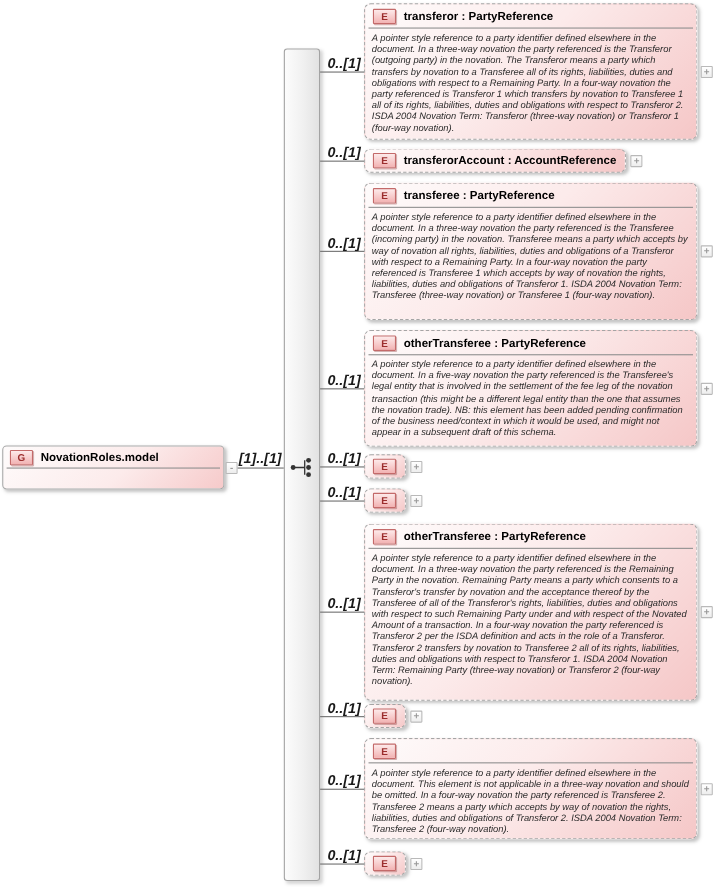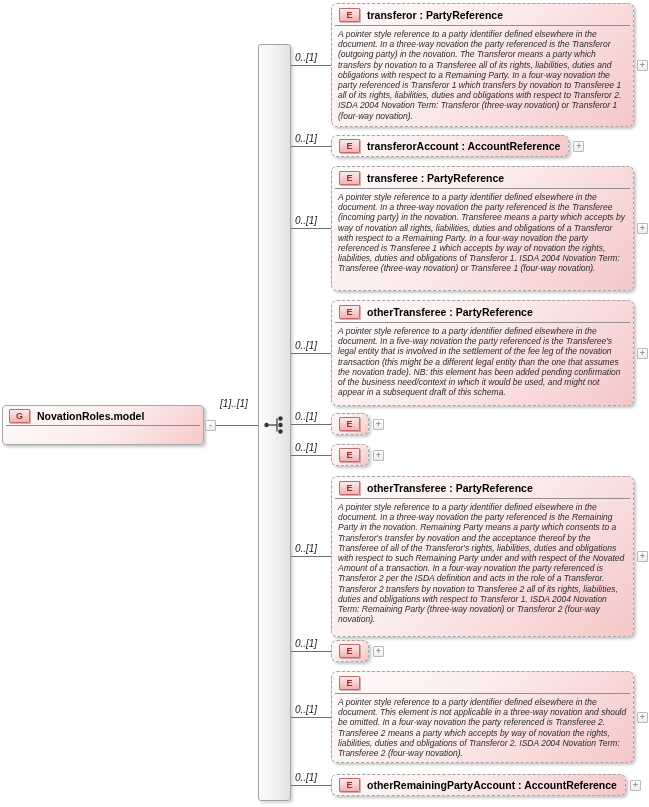--- a/index.html
+++ b/index.html
@@ -48,22 +48,22 @@
     box-sizing:border-box;
     border:1px solid #a8a8a8;border-radius:4px;
     background:linear-gradient(135deg,#fefbfb 0%,#fcebeb 55%,#f6caca 100%);
     box-shadow:2px 2px 3px rgba(90,90,90,0.35);
   }
   .gbox .ebox-title{padding:3px 5px 2px 6px;font-size:10.5px;}
   .gbox .ebox-annotation{padding:2px 5px;font-size:7.8px;white-space:nowrap;}
   
   .hline{position:absolute;height:1px;background:#6f6f6f;}
   .card-label{
-    position:absolute;height:10px;width:44px;text-align:center;
-    font-size:10px;font-weight:normal;font-style:italic;color:#1a1a1a;
+    position:absolute;height:10px;width:44px;text-align:right;
+    font-size:13px;font-weight:bold;font-style:italic;color:#1a1a1a;
     line-height:10px;
   }
   .seq-bar{
     position:absolute;left:258px;top:44px;width:33px;height:757px;
     box-sizing:border-box;
     border:1px solid #a3a3a3;border-radius:3px;
     background:linear-gradient(to right,#fcfcfc 0%,#f0f0f0 55%,#e2e2e2 100%);
     box-shadow:2px 2px 3px rgba(90,90,90,0.25);
   }
   .compositor{position:absolute;left:263px;top:415px;}
@@ -85,21 +85,21 @@
   <div class="gbox">
     <div class="ebox-title">
       <span class="tag-icon">G</span>
       <span>NovationRoles.model</span>
     </div>
     <div class="ebox-divider"></div>
   </div>
 
   <div class="toggle abs" style="left:205px;top:420px;">-</div>
   <div class="hline" style="left:216px;top:425px;width:42px;"></div>
-  <div class="card-label" style="left:212px;top:399px;">[1]..[1]</div>
+  <div class="card-label" style="left:212px;top:412px;">[1]..[1]</div>
 
   <div class="seq-bar"></div>
   <svg class="compositor" width="24" height="20" viewBox="0 0 24 20">
     <line x1="4" y1="10" x2="14" y2="10" stroke="#333" stroke-width="1.2"></line>
     <line x1="14" y1="3.5" x2="14" y2="16.5" stroke="#333" stroke-width="1.2"></line>
     <circle cx="3.5" cy="10" r="2.2" fill="#333"></circle>
     <circle cx="17.5" cy="3.5" r="2.2" fill="#333"></circle>
     <circle cx="17.5" cy="10" r="2.2" fill="#333"></circle>
     <circle cx="17.5" cy="16.5" r="2.2" fill="#333"></circle>
   </svg>
@@ -208,19 +208,18 @@
     </div>
     <div class="ebox-divider"></div>
     <div class="ebox-annotation" style="height:60px;">A pointer style reference to a party identifier defined elsewhere in the document. This element is not applicable in a three-way novation and should be omitted. In a four-way novation the party referenced is Transferee 2. Transferee 2 means a party which accepts by way of novation the rights, liabilities, duties and obligations of Transferor 2. ISDA 2004 Novation Term: Transferee 2 (four-way novation).</div>
   </div>
   <div class="toggle abs" style="left:637px;top:712px;">+</div>
 
   <div class="srow" style="top:774px;">
     <div class="ebox small">
       <div class="ebox-title">
         <span class="tag-icon">E</span>
-        <span>otherRemainingPartyAccount : AccountReference</span>
       </div>
     </div>
     <div class="toggle">+</div>
   </div>
 
 </div>
 
 </body></html>

